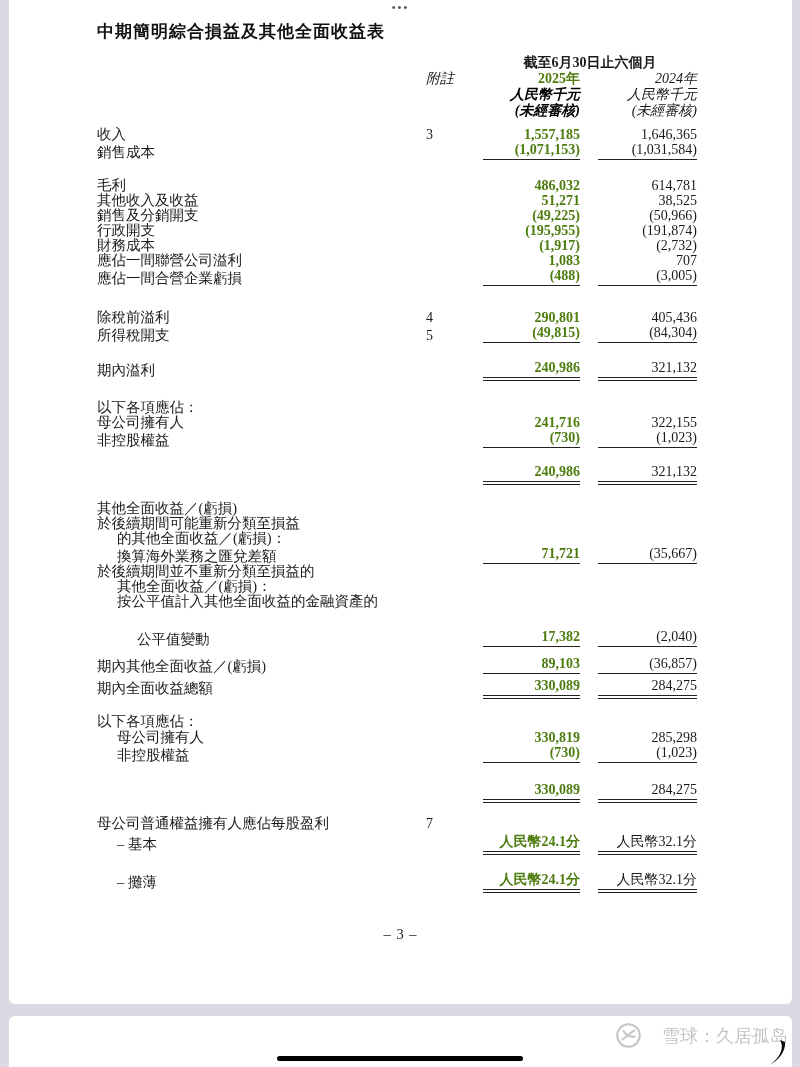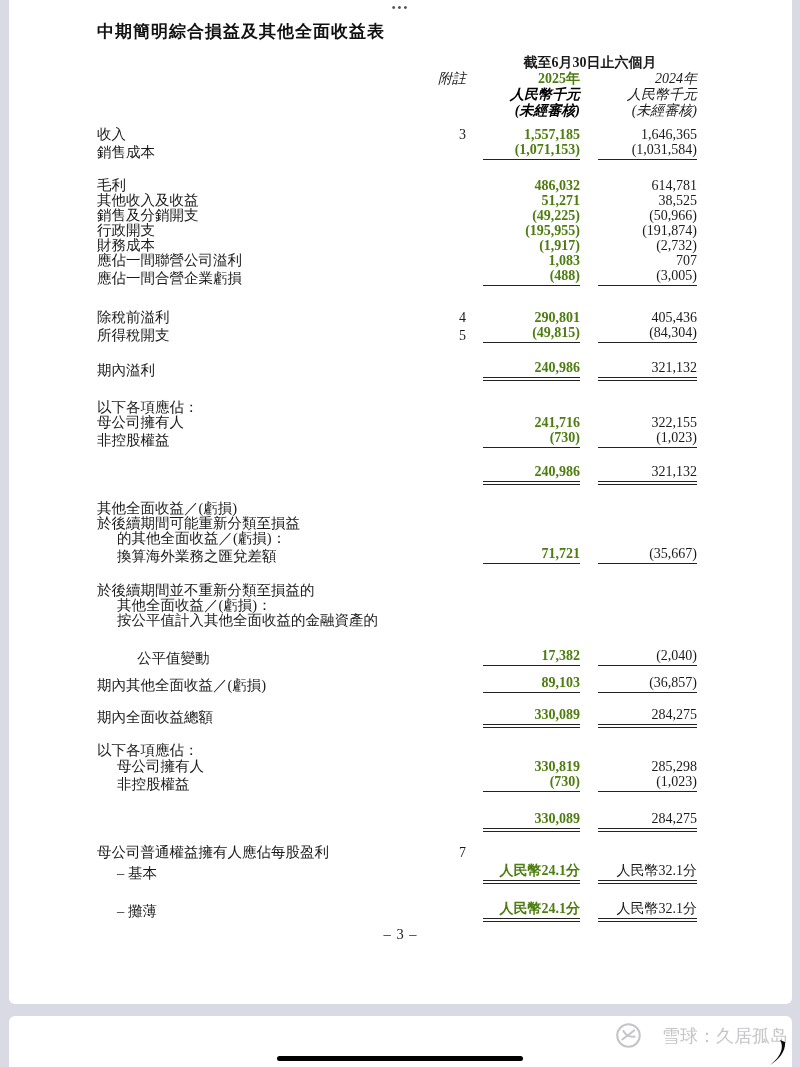--- a/index.html
+++ b/index.html
@@ -28,21 +28,21 @@
     font-weight:bold;font-size:17px;color:#111;letter-spacing:1px;
   }
   .statement{
     margin:12px 95px 0 88px; 
     font-size:14px;line-height:15px;
   }
   .trow{display:flex;align-items:flex-end;}
   .c-label{flex:1;min-width:0;font-size:14.5px;}
   .ind1{padding-left:20px;}
   .ind2{padding-left:40px;}
-  .c-note{width:40px;margin-right:17px;text-align:right;flex:none;margin-left:32px;}
+  .c-note{width:40px;margin-right:17px;text-align:left;flex:none;margin-left:32px;}
   .c-v1{width:97px;flex:none;text-align:right;font-weight:bold;color:#4d7c0f;white-space:nowrap;}
   .c-v2{width:99px;flex:none;margin-left:18px;text-align:right;white-space:nowrap;}
   .c-span{width:214px;flex:none;text-align:center;font-weight:bold;white-space:nowrap;}
   .u1{border-bottom:1.4px solid #222;padding-bottom:2px;}
   .u2{border-bottom:1.4px solid #222;padding-bottom:2px;position:relative;}
   .u2::after{
     content:"";position:absolute;left:0;right:0;bottom:-4px;
     border-top:1.4px solid #222;
   }
   .it{font-style:italic;font-weight:normal;}
@@ -213,21 +213,21 @@
           <div class="c-note"></div>
           <div class="c-v1"></div>
           <div class="c-v2"></div>
         </div>
         <div class="trow">
           <div class="c-label ind1">換算海外業務之匯兌差額</div>
           <div class="c-note"></div>
           <div class="c-v1 u1">71,721</div>
           <div class="c-v2 u1">(35,667)</div>
         </div>
-        <div class="trow" style="margin-top: 19px;">
+        <div class="trow" style="">
           <div class="c-label">於後續期間並不重新分類至損益的</div>
           <div class="c-note"></div>
           <div class="c-v1"></div>
           <div class="c-v2"></div>
         </div>
         <div class="trow">
           <div class="c-label ind1">其他全面收益／(虧損)：</div>
           <div class="c-note"></div>
           <div class="c-v1"></div>
           <div class="c-v2"></div>
@@ -243,21 +243,21 @@
           <div class="c-note"></div>
           <div class="c-v1 u1">17,382</div>
           <div class="c-v2 u1">(2,040)</div>
         </div>
         <div class="trow" style="margin-top: 9px; justify-content: space-between;">
           <div class="c-label">期內其他全面收益／(虧損)</div>
           <div class="c-note"></div>
           <div class="c-v1 u1">89,103</div>
           <div class="c-v2 u1">(36,857)</div>
         </div>
-        <div class="trow" style="margin-top: 14px;">
+        <div class="trow" style="margin-top: 4px;">
           <div class="c-label">期內全面收益總額</div>
           <div class="c-note"></div>
           <div class="c-v1 u2">330,089</div>
           <div class="c-v2 u2">284,275</div>
         </div>
         <div class="trow" style="margin-top: 18px;">
           <div class="c-label">以下各項應佔：</div>
           <div class="c-note"></div>
           <div class="c-v1"></div>
           <div class="c-v2"></div>

